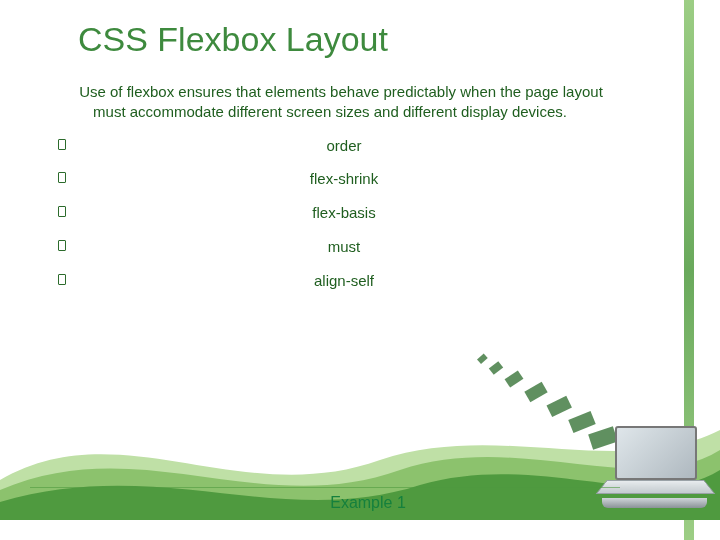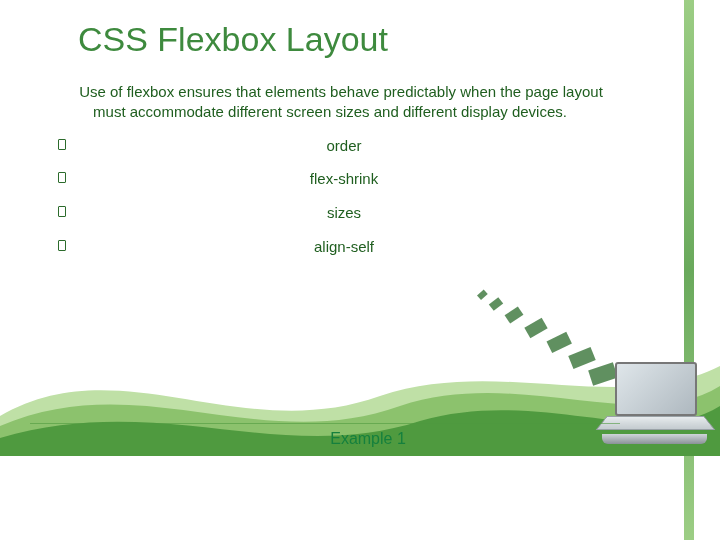--- a/index.html
+++ b/index.html
@@ -7,21 +7,21 @@
     padding: 0;
     width: 720px;
     height: 540px;
     font-family: Arial, Helvetica, sans-serif;
     overflow: hidden;
     background: #ffffff;
     position: relative;
   }
   .slide {
     width: 720px;
-    height: 456px;
+    height: 520px;
     position: relative;
     box-sizing: border-box;
   }
   .title {
     position: absolute;
     top: 20px;
     left: 78px;
     font-size: 34px;
     color: #3e8a3e;
     font-weight: 400;
@@ -148,21 +148,22 @@
 
   <div class="right-stripe"></div>
 
   <div class="title">CSS Flexbox Layout</div>
 
   <div class="body">
     <p class="indent1">Use of flexbox ensures that elements behave predictably when the page layout must accommodate different screen sizes and different display devices.</p>
     <ul class="list">
       <li>order</li>
       <li>flex-shrink</li>
-      <li>sizes</li>
+      <li>flex-basis</li>
+      <li>must</li>
       <li>align-self</li>
     </ul>
   </div>
 
   <svg class="wave" viewBox="0 0 720 150" preserveAspectRatio="none">
     <path d="M0,110 C120,40 240,140 380,90 C500,50 620,110 720,60 L720,150 L0,150 Z" fill="#bfe0a6"></path>
     <path d="M0,120 C140,60 260,150 400,100 C520,60 640,130 720,80 L720,150 L0,150 Z" fill="#8cc26d"></path>
     <path d="M0,132 C160,85 280,160 420,115 C540,80 650,145 720,100 L720,150 L0,150 Z" fill="#4f9a3f"></path>
   </svg>
 

